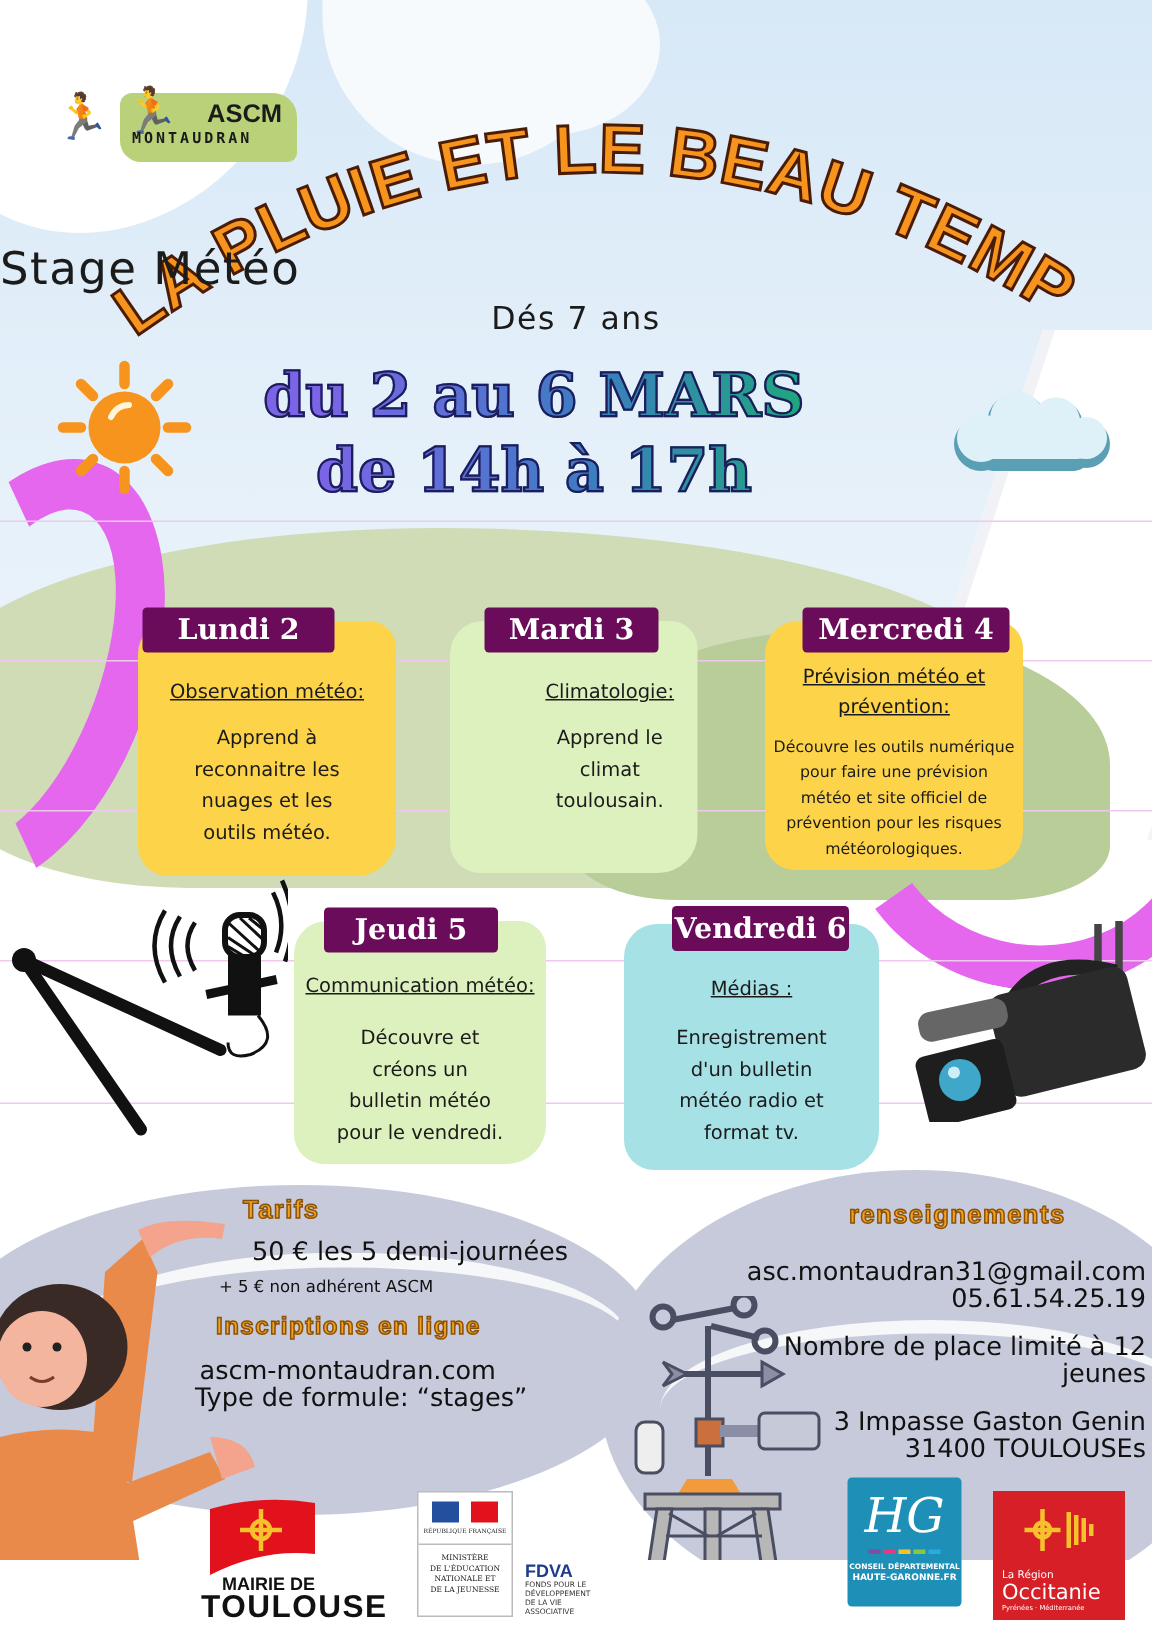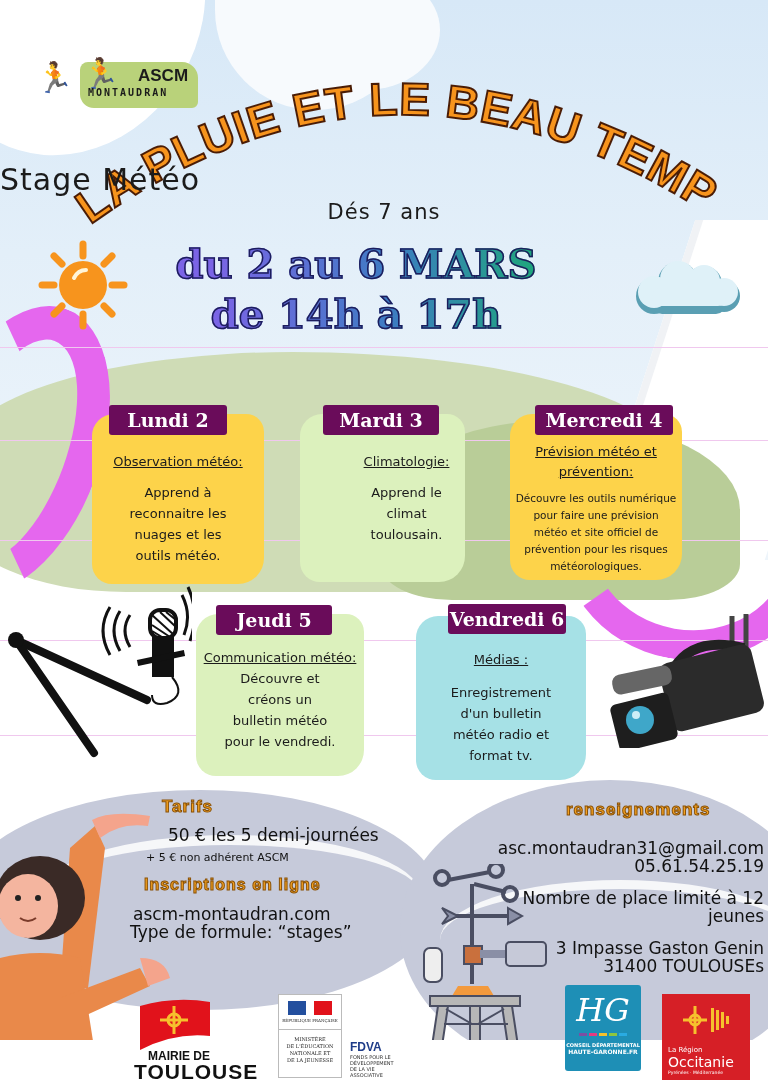--- a/index.html
+++ b/index.html
@@ -232,21 +232,21 @@
 
 <div class="abs card card-yellow" style="left:92px; top:414px; width:172px; height:170px;">
   <div style="margin-top:38px" class="card-topic">Observation météo:</div>
   <div style="margin-top:10px" class="card-body">
     <div>Apprend à</div>
     <div>reconnaitre les</div>
     <div>nuages et les</div>
     <div>outils météo.</div>
   </div>
 </div>
-<div class="abs day-tag" style="left:109px; top:405px; width:118px;">Lundi 2</div>
+<div class="abs day-tag" style="left:95px; top:405px; width:128px;">Lundi 2</div>
 
 <div class="abs card card-green" style="left:300px; top:414px; width:165px; height:168px;padding-left:48px;">
   <div style="margin-top:38px" class="card-topic">Climatologie:</div>
   <div style="margin-top:10px" class="card-body">
     <div>Apprend le</div>
     <div>climat</div>
     <div>toulousain.</div>
   </div>
 </div>
 <div class="abs day-tag" style="left:323px; top:405px; width:116px;">Mardi 3</div>
@@ -261,21 +261,21 @@
     <div>pour faire une prévision</div>
     <div>météo et site officiel de</div>
     <div>prévention pour les risques</div>
     <div>météorologiques.</div>
   </div>
 </div>
 <div class="abs day-tag" style="left:535px; top:405px; width:138px;">Mercredi 4</div>
 
 <div class="abs card card-green" style="left:196px; top:614px; width:168px; height:162px;">
   <div style="margin-top:34px" class="card-topic">Communication météo:</div>
-  <div style="" class="card-body">
+  <div style="margin-top:14px" class="card-body">
     <div>Découvre et</div>
     <div>créons un</div>
     <div>bulletin météo</div>
     <div>pour le vendredi.</div>
   </div>
 </div>
 <div class="abs day-tag" style="left:216px; top:605px; width:116px;">Jeudi 5</div>
 
 <div class="abs card card-blue" style="left:416px; top:616px; width:170px; height:164px;">
   <div style="margin-top:34px" class="card-topic">Médias :</div>

